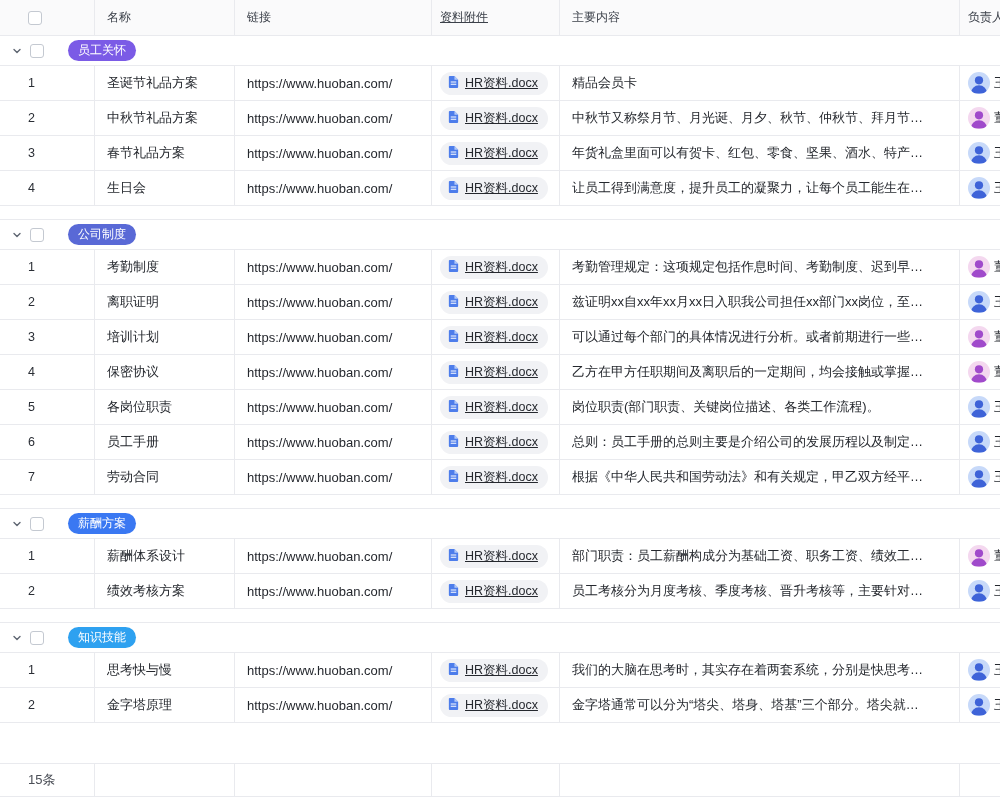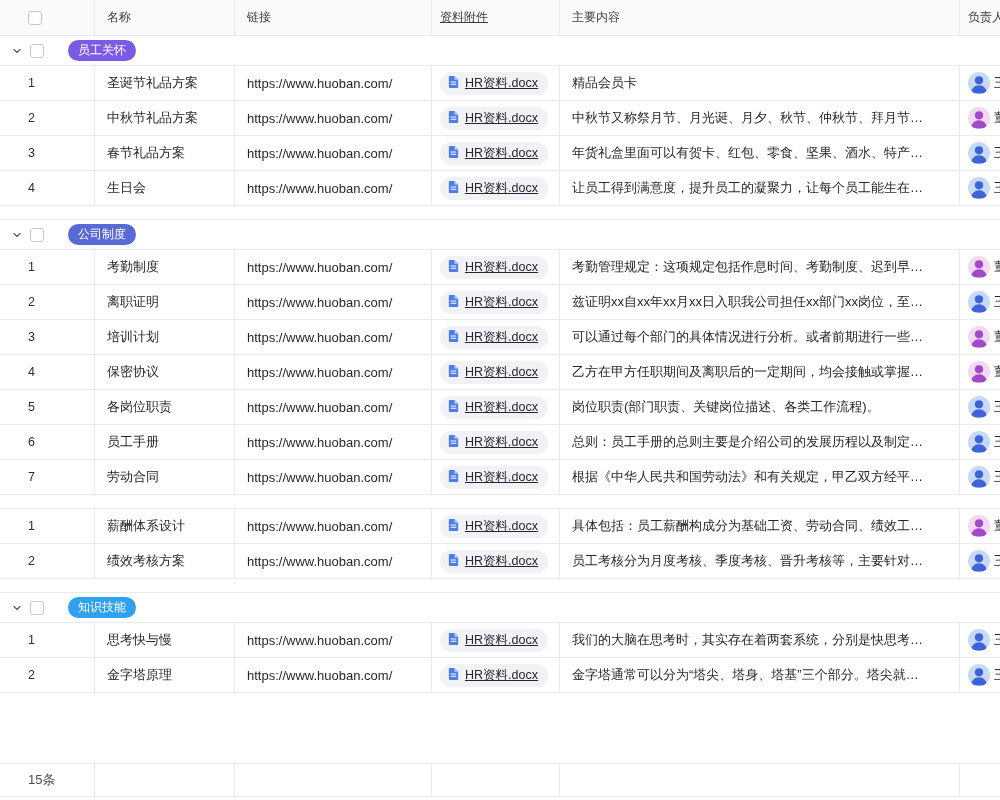--- a/index.html
+++ b/index.html
@@ -487,20 +487,29 @@
           <circle cx="11" cy="8.3" r="4.1" fill="currentColor"></circle>
           <path d="M2.8 21.5a8.2 8.2 0 0 1 16.4 0z" fill="currentColor"></path>
         </svg>
       </span>
       <span class="owner-name">王</span>
     </div>
   </div>
 
   <div class="spacer"></div>
 
+  <div class="row group-row">
+    <span class="chev">
+      <svg width="10" height="10" viewBox="0 0 10 10" fill="none">
+        <path d="M2 3.5L5 6.5L8 3.5" stroke="#5F6672" stroke-width="1.4" stroke-linecap="round" stroke-linejoin="round"></path>
+      </svg>
+    </span>
+    <span class="checkbox"></span>
+    <span class="badge" style="background: rgb(58, 120, 242);">薪酬方案</span>
+  </div>
 
   <div class="row data-row">
     <div class="cell c-idx">
       <span class="rownum">1</span>
     </div>
     <div class="cell c-name">
       <span>薪酬体系设计</span>
     </div>
     <div class="cell c-link">
       <span class="lk">https://www.huoban.com/</span>
@@ -511,21 +520,21 @@
           <svg width="13" height="13" viewBox="0 0 14 14">
             <path d="M2 1h6l4 4v8c0 .6-.4 1-1 1H3c-.6 0-1-.4-1-1V2c0-.6.4-1 1-1z" fill="#4D7DEB"></path>
             <path d="M8 1l4 4H8z" fill="#B3CAF7"></path>
             <path d="M4 7.5h6M4 10h6" stroke="#ffffff" stroke-width="1.1"></path>
           </svg>
         </span>
         <span>HR资料.docx</span>
       </span>
     </div>
     <div class="cell c-content">
-      <span class="ct">具体包括：员工薪酬构成分为基础工资、劳动合同、绩效工…</span>
+      <span class="ct">部门职责：员工薪酬构成分为基础工资、职务工资、绩效工…</span>
     </div>
     <div class="cell c-owner">
       <span class="avatar" style="background: rgb(244, 216, 239); color: rgb(160, 74, 203);">
         <svg viewBox="0 0 22 22" width="22" height="22">
           <circle cx="11" cy="8.3" r="4.1" fill="currentColor"></circle>
           <path d="M2.8 21.5a8.2 8.2 0 0 1 16.4 0z" fill="currentColor"></path>
         </svg>
       </span>
       <span class="owner-name">董</span>
     </div>

